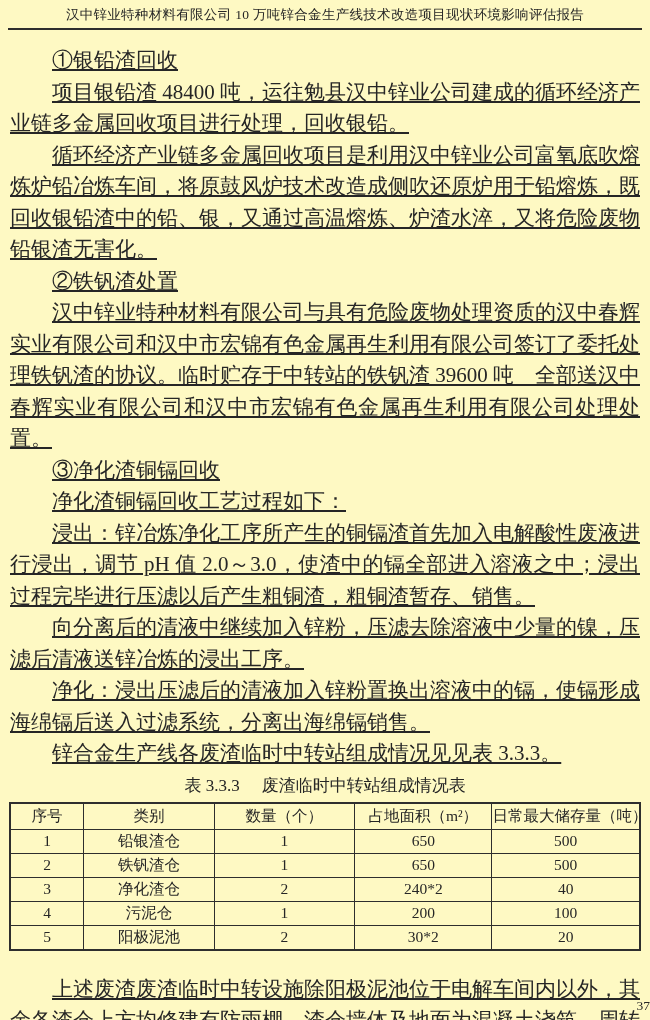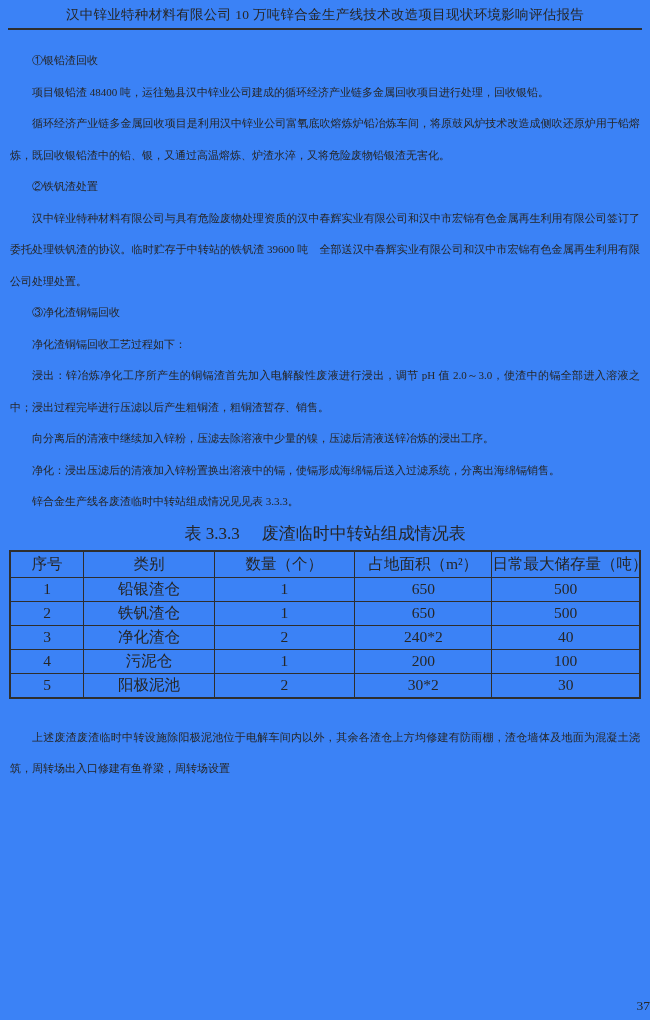--- a/index.html
+++ b/index.html
@@ -2,44 +2,45 @@
 <html lang="zh"><head>
 <meta charset="utf-8">
 <style>
   html, body { margin: 0; padding: 0; }
   body { background: #e8e8e8; }
   .page {
     position: relative;
     width: 650px;
     height: 1020px;
     margin: 0 auto;
-    background: #3b82f6;
+    background: #fef9c3;
     color: #262626;
     font-family: "Liberation Serif", "DejaVu Serif", serif;
     overflow: hidden;
     box-sizing: border-box;
   }
   .doc-header {
     margin: 0 8px;
     padding-top: 7px;
     padding-bottom: 5px;
     border-bottom: 2px solid #2e2e2e;
     text-align: center;
   }
   .doc-header-title {
     font-size: 13.5px;
     line-height: 16px;
     letter-spacing: 0.3px;
     white-space: nowrap;
   }
   .body-text {
     margin: 15px 10px 0 10px;
-    font-size: 11px;
+    font-size: 21px;
     line-height: 31.5px;
     text-align: justify;
+    text-decoration: underline;
   }
   .para { margin: 0; text-indent: 2em; }
   .table-caption {
     margin: 0 10px;
     text-align: center;
     font-size: 17px;
     line-height: 32px;
   }
   .caption-title { margin-left: 22px; }
   table.data-table {
@@ -145,21 +146,21 @@
         <td>污泥仓</td>
         <td>1</td>
         <td>200</td>
         <td>100</td>
       </tr>
       <tr>
         <td>5</td>
         <td>阳极泥池</td>
         <td>2</td>
         <td>30*2</td>
-        <td>30</td>
+        <td>20</td>
       </tr>
     </tbody>
   </table>
 
   <p class="para closing body-text" style="margin-top:23px">上述废渣废渣临时中转设施除阳极泥池位于电解车间内以外，其余各渣仓上方均修建有防雨棚，渣仓墙体及地面为混凝土浇筑，周转场出入口修建有鱼脊梁，周转场设置</p>
 
   <div class="page-footer">37</div>
 
 </div>
 

